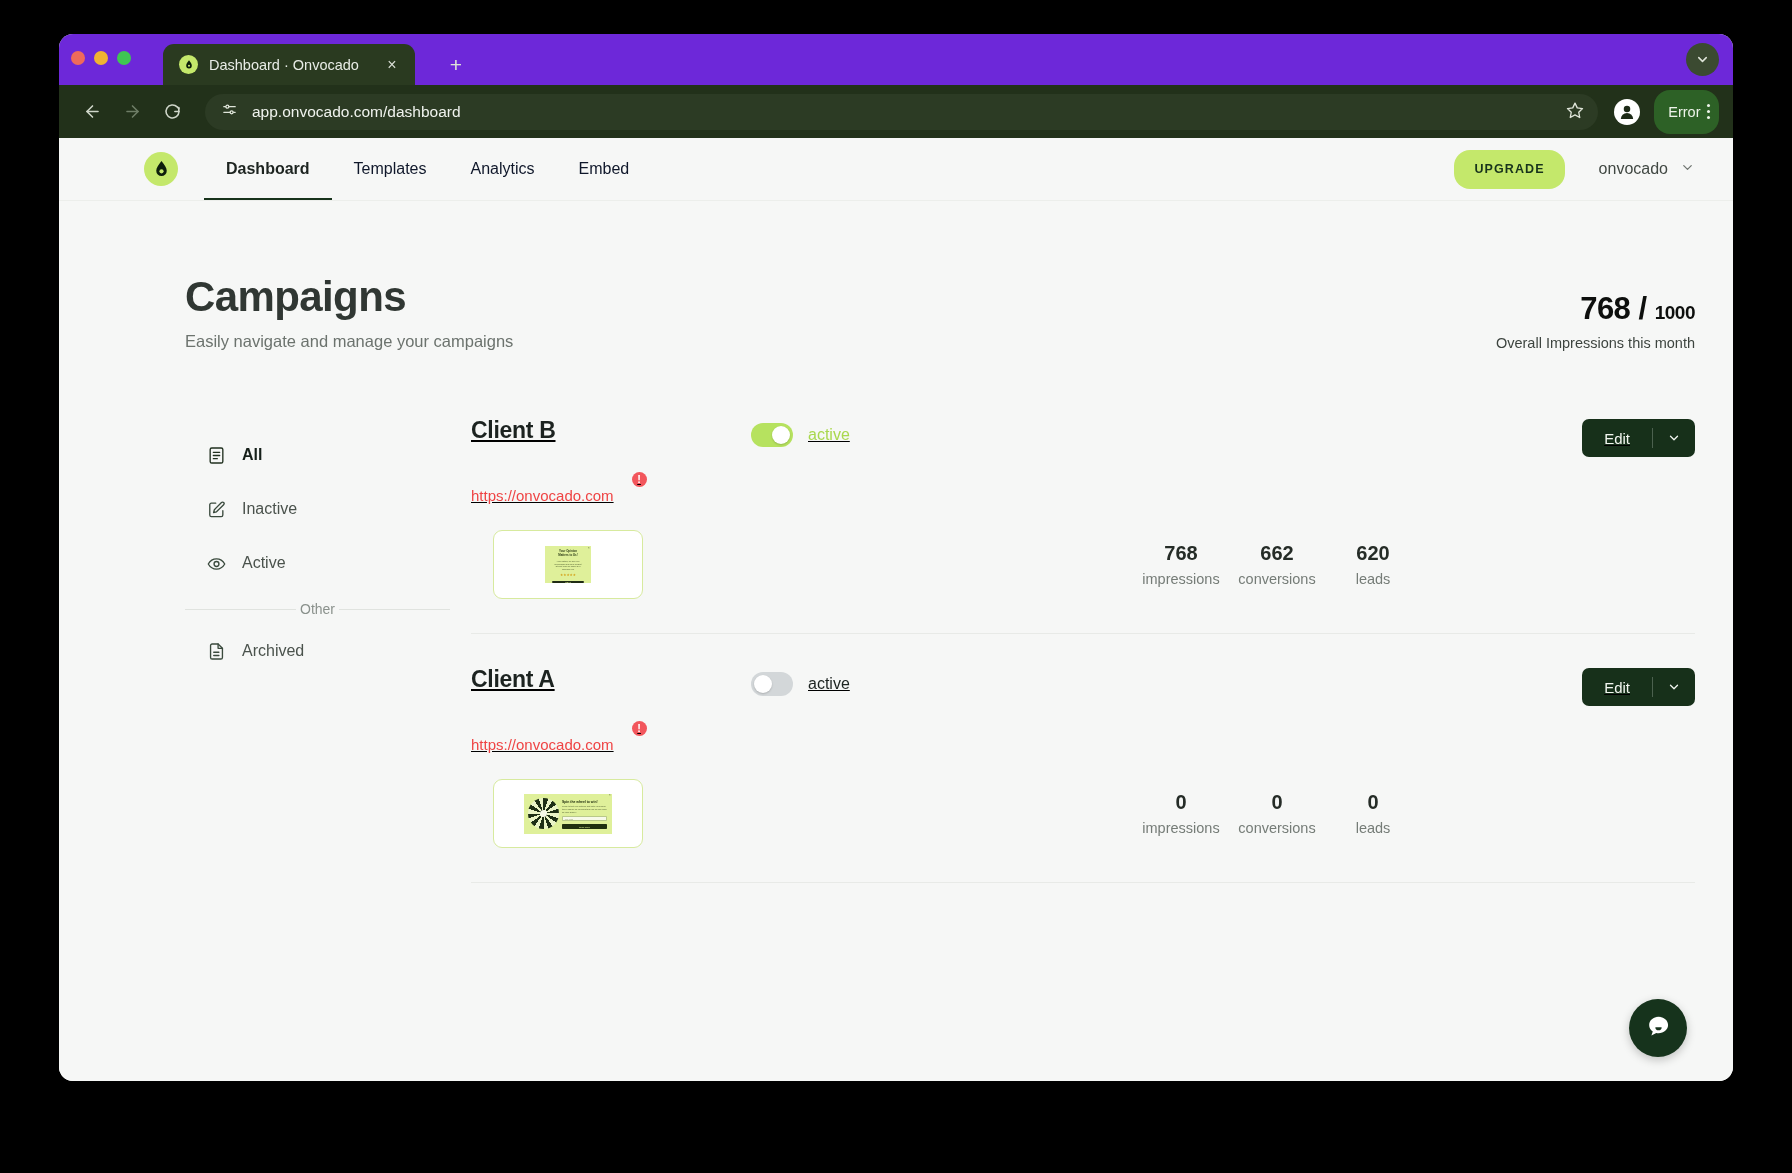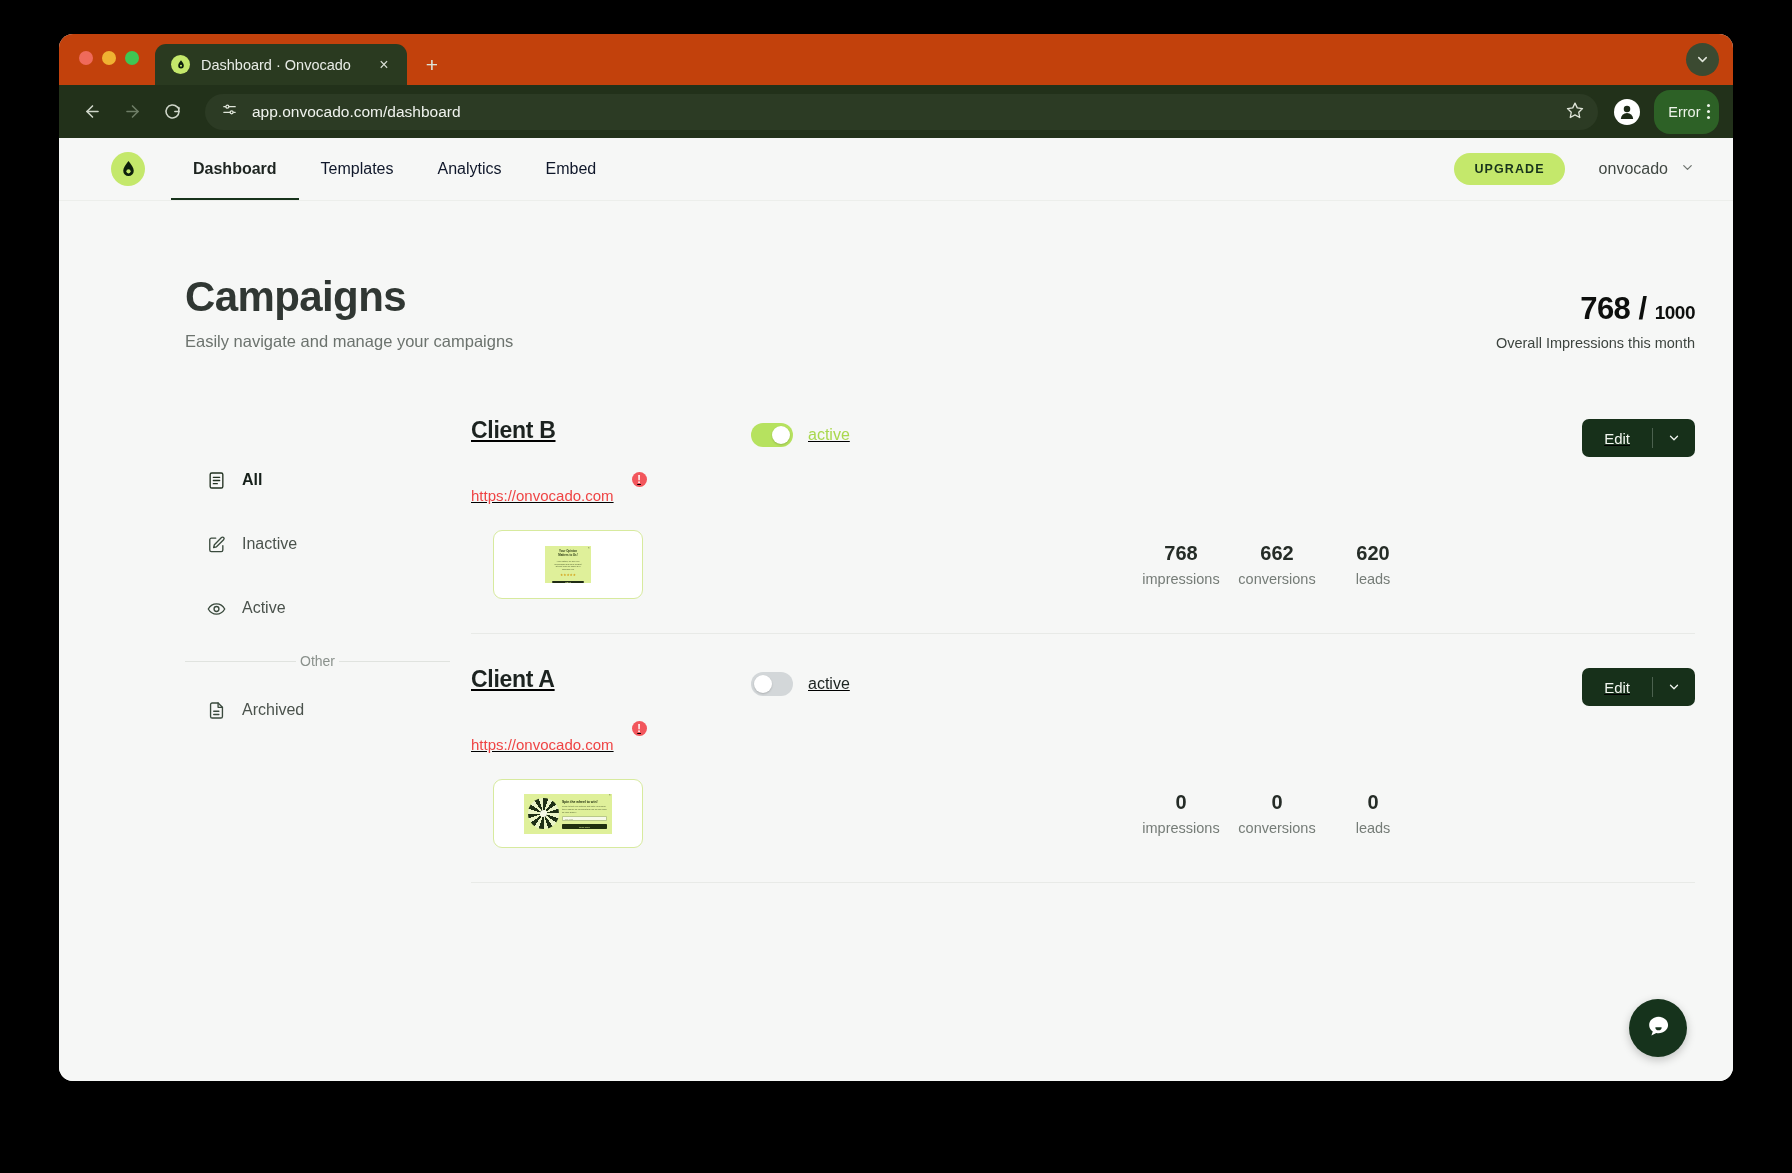--- a/index.html
+++ b/index.html
@@ -18,24 +18,25 @@
     border-radius: 14px;
     overflow: hidden;
     background: #f5f6f5;
     box-shadow: 0 6px 32px rgba(0,0,0,0.55);
   }
 
   
   #tab-strip {
     position: relative;
     height: 51px;
-    background: #c2410c;
+    background: #6d28d9;
     display: flex;
     align-items: flex-end;
-    padding-left: 20px;
+    padding-left: 12px;
+    gap: 16px;
   }
   .traffic-lights {
     display: flex; align-items: center; gap: 9px;
     height: 51px; padding-bottom: 4px; padding-right: 16px;
   }
   .tl { width: 14px; height: 14px; border-radius: 50%; }
   .tl.red { background: #ef6a5b; }
   .tl.amber { background: #f0b232; }
   .tl.green { background: #3fc653; }
 
@@ -125,21 +126,21 @@
     position: relative;
     height: calc(1047px - 51px - 53px);
     background: #f6f7f6;
     overflow: hidden;
   }
 
   
   #app-nav {
     height: 63px;
     display: flex; align-items: center;
-    padding: 0 38px 0 52px;
+    padding: 0 38px 0 85px;
     border-bottom: 1px solid #eceeeb;
     background: #f6f7f6;
   }
   #app-logo {
     width: 34px; height: 34px; border-radius: 50%;
     background: #c4e86b;
     display: flex; align-items: center; justify-content: center;
     margin-right: 26px; flex-shrink: 0;
   }
   .nav-tabs { display: flex; align-items: center; height: 100%; gap: 0; }
@@ -151,21 +152,21 @@
     color: #0f172a;
     position: relative;
   }
   .nav-tab.active { color: #1d2420; font-weight: bold; }
   .nav-tab.active::after {
     content: ""; position: absolute; left: 0; right: 0; bottom: 0;
     height: 2.5px; background: #18331c;
   }
   .nav-spacer { flex: 1; }
   #upgrade-btn {
-    height: 32px; padding: 0 20px;
+    height: 39px; padding: 0 20px;
     background: #c4e86b;
     border-radius: 16px;
     display: flex; align-items: center; justify-content: center;
     color: #18331c; font-size: 12.5px; font-weight: bold; letter-spacing: 1.1px;
   }
   #account-menu {
     display: flex; align-items: center; gap: 12px;
     margin-left: 34px;
     color: #414843; font-size: 16px;
   }
@@ -196,27 +197,26 @@
 
   
   #content-row {
     display: flex;
     padding: 66px 38px 0 126px;
   }
 
   
   #filter-sidebar { width: 265px; flex-shrink: 0; padding-top: 22px; }
   .filter-item {
-    display: flex; align-items: flex-start; gap: 16px;
+    display: flex; align-items: center; gap: 16px;
     height: 32px;
     margin-bottom: 22px;
     padding-left: 22px;
     font-size: 16px;
     color: #4a524c;
-    margin-top: 32px;
   }
   .filter-item.active { color: #16201a; font-weight: bold; }
   .filter-icon { width: 19px; height: 19px; flex-shrink: 0; color: #3a4a3d; display: flex; }
   .filter-divider {
     display: flex; align-items: center; gap: 4px;
     margin: 6px 0 18px 0;
     justify-content: space-between;
   }
   .filter-divider .line { flex: 1; height: 1px; background: #e0e3df; }
   .filter-divider .label { font-size: 14px; color: #8a918c; }

